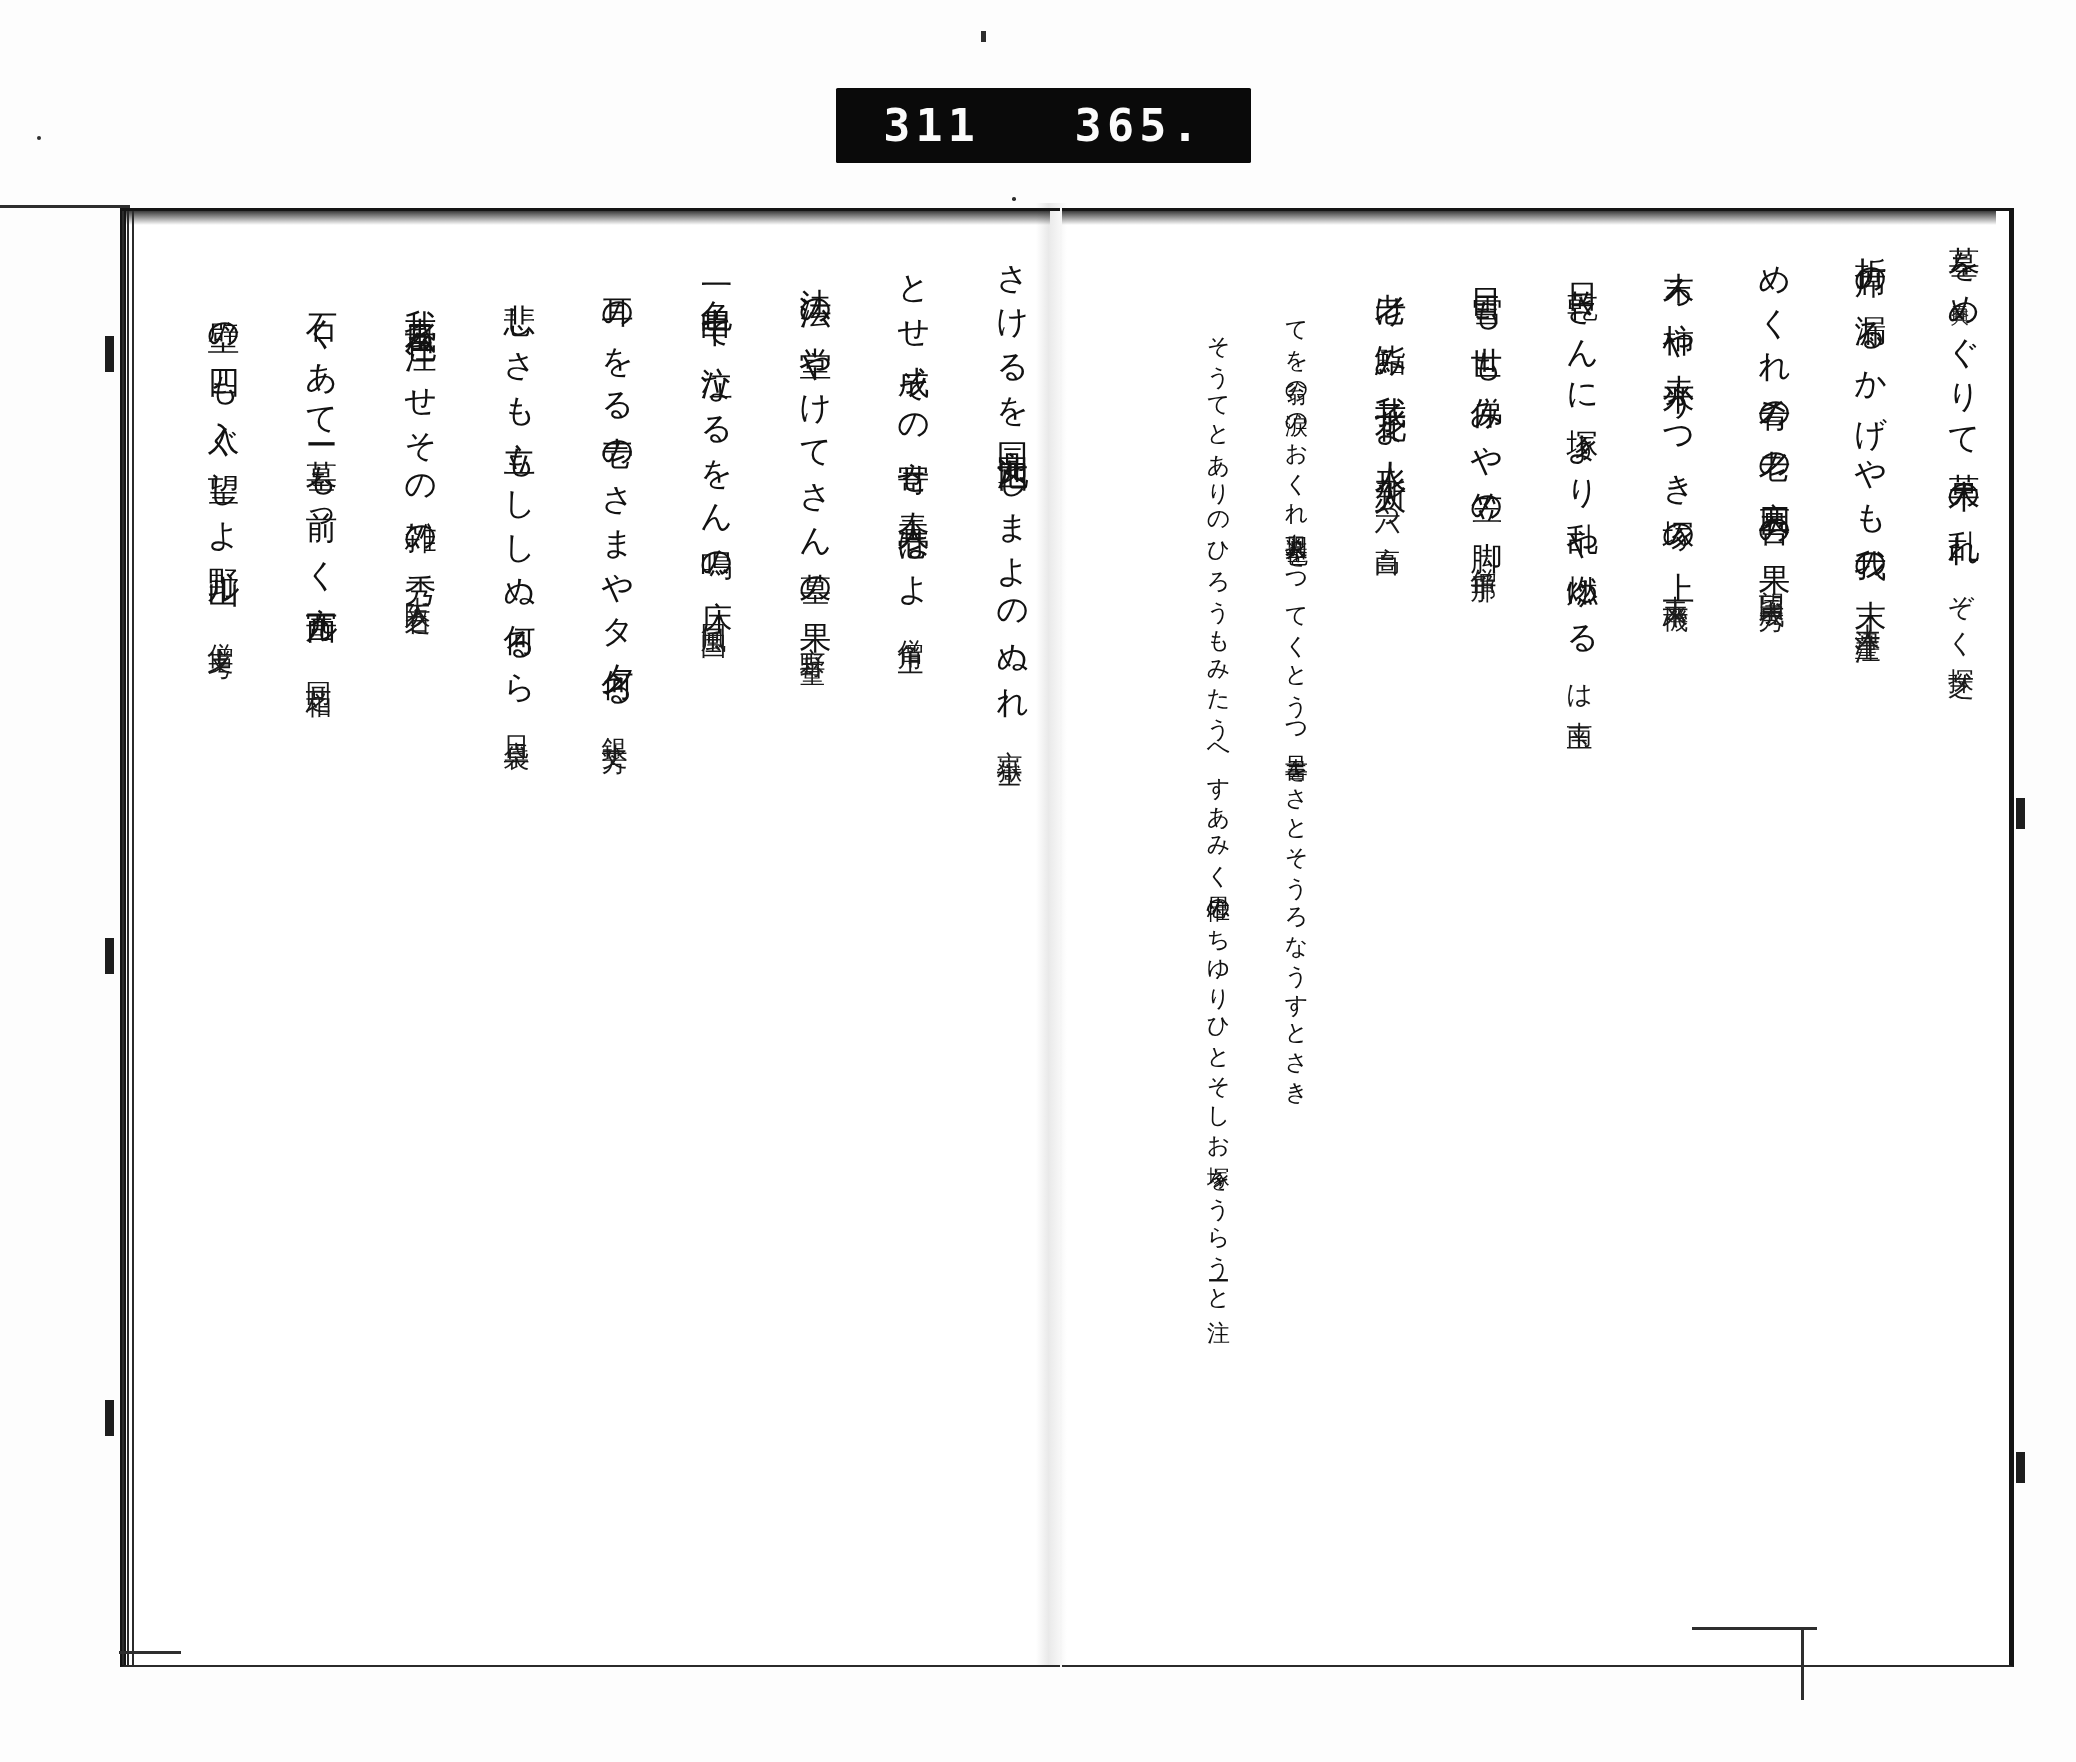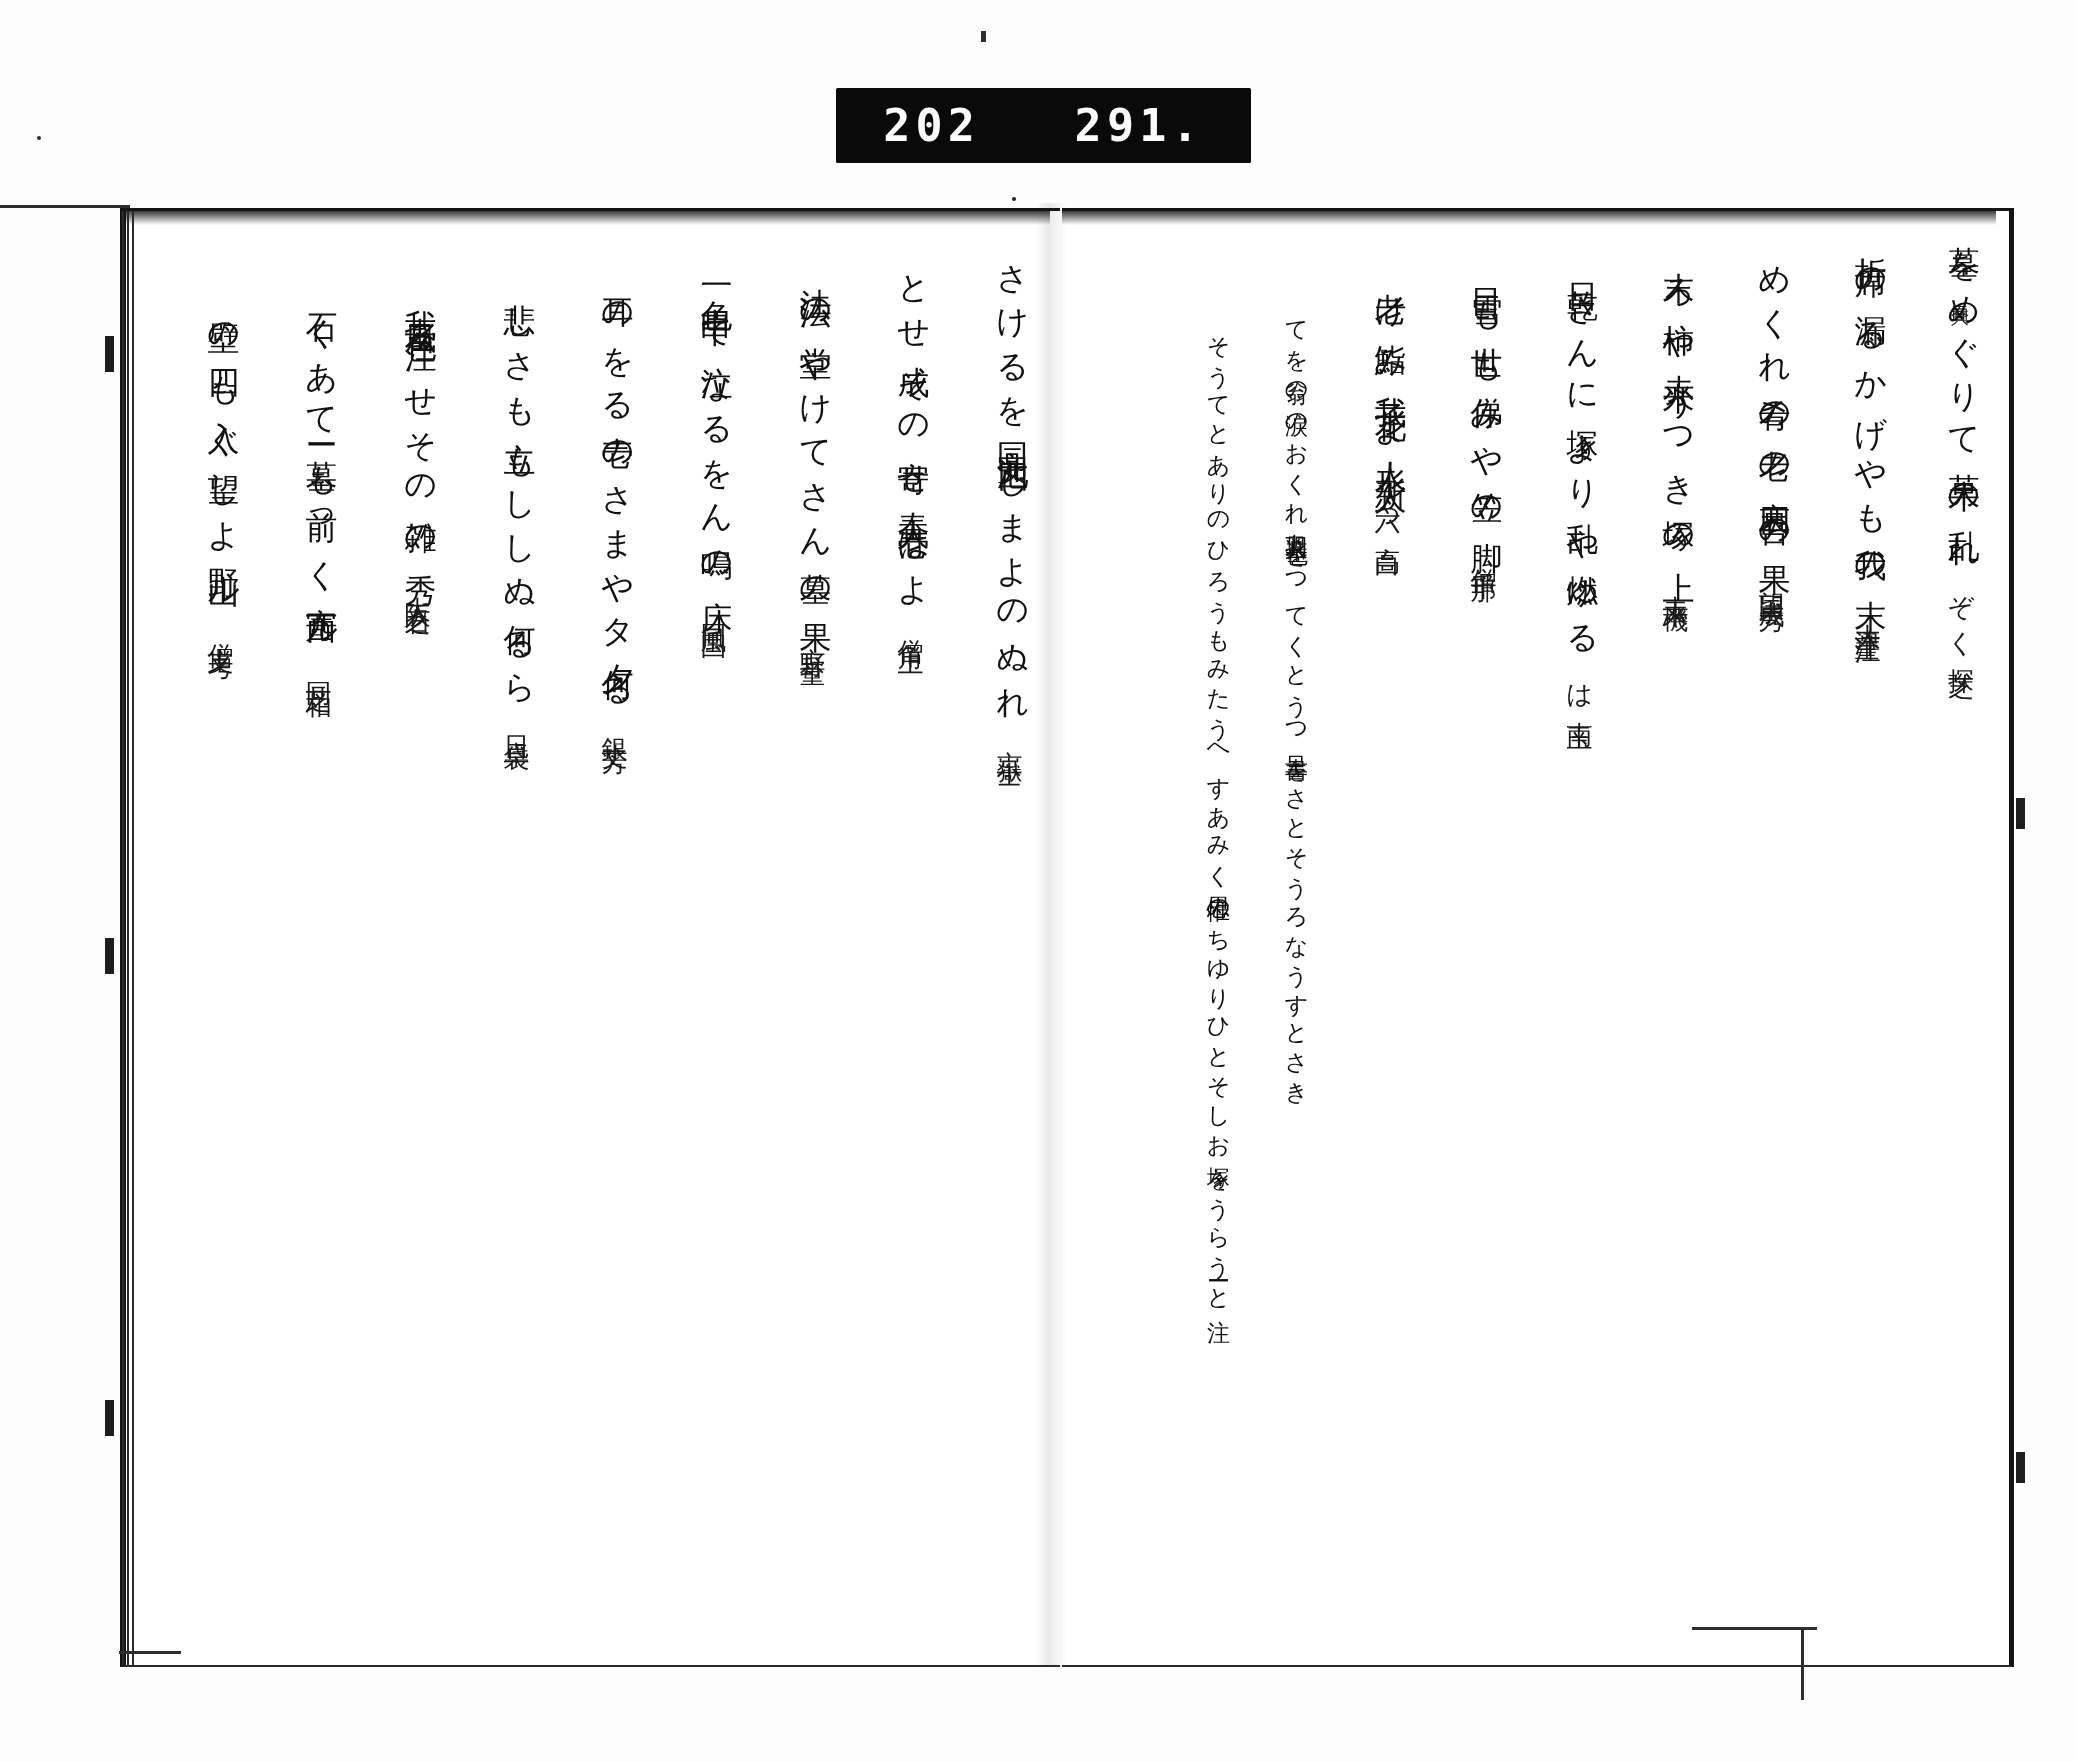--- a/index.html
+++ b/index.html
@@ -161,22 +161,22 @@
     font-family: "DejaVu Serif", serif;
     font-size: 15.6px;
     color: #2a2a2a;
     letter-spacing: 2.1px;
   }
 </style>
 </head>
 <body>
 
 <div class="film-header">
-  <span class="num">202</span>
-  <span class="num">291.</span>
+  <span class="num">311</span>
+  <span class="num">365.</span>
 </div>
 
 <div class="stray" style="left:0px;top:205px;width:130px;height:2.6px;"></div>
 <div class="stray" style="left:37px;top:136px;width:4.2px;height:4.2px;border-radius:50%;"></div>
 <div class="stray" style="left:981px;top:31px;width:4.7px;height:11.4px;"></div>
 <div class="stray" style="left:1012px;top:197px;width:3.6px;height:3.6px;border-radius:50%;"></div>
 <div class="stray" style="left:1796px;top:1537px;width:4.2px;height:4.2px;border-radius:50%;"></div>
 
 <div class="spread">
 

